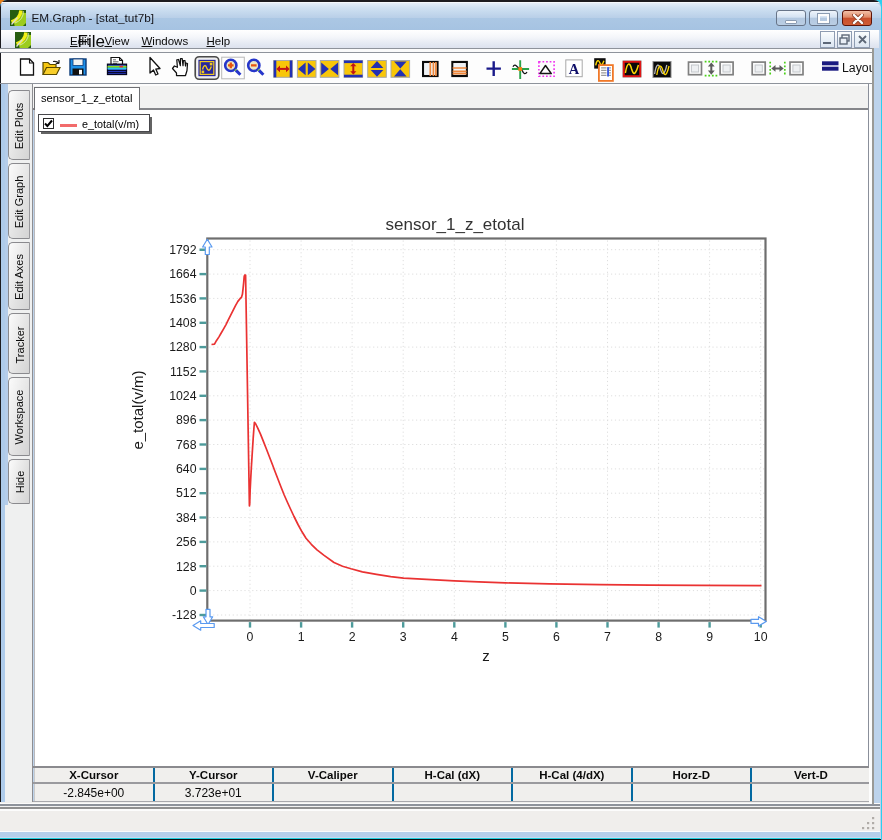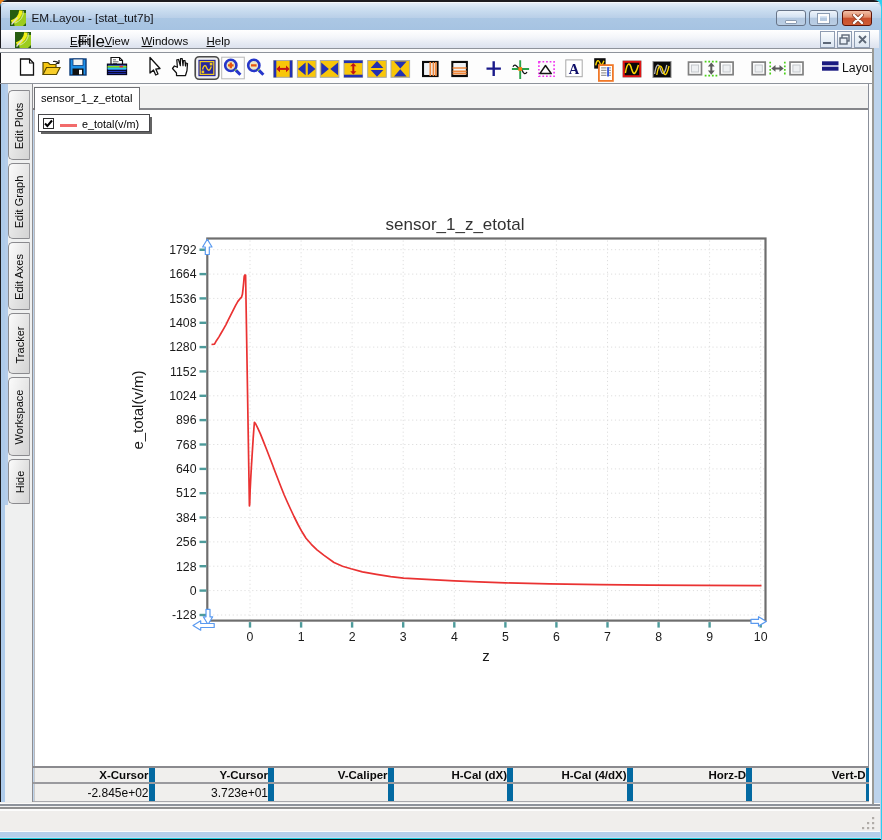--- a/index.html
+++ b/index.html
@@ -5,21 +5,21 @@
   * { margin:0; padding:0; box-sizing:border-box; }
   html,body { width:882px; height:840px; overflow:hidden; }
   body { font-family:"Liberation Sans", sans-serif; background:#2ad0f0; }
   #win { position:absolute; left:0; top:0; width:882px; height:840px; }
   .abs { position:absolute; }
   .dtab { position:absolute; left:8px; width:21.5px; background:linear-gradient(105deg,#fbfbfb,#e2e2e2 60%,#d4d4d4);
           border:1.3px solid #8a8a8e; border-radius:5px 0 0 5px; border-right:1px solid #9a9a9e; }
   .dtab span { position:absolute; display:block; transform:rotate(-90deg); font-size:11px; color:#0a0a0a;
                text-align:center; line-height:20px; white-space:nowrap; }
   .srow { position:absolute; display:flex; left:34px; width:837.6px; }
-  .scell { flex:1 1 0; border-right:6px solid #0369a1; text-align:right; overflow:hidden; }
+  .scell { flex:1 1 0; border-right:2px solid #0369a1; text-align:center; overflow:hidden; }
 </style>
 </head>
 <body>
 <div id="win">
 
   <div class="abs" style="left:0;top:0;width:882px;height:840px;background:#2ad0f0;"></div>
   <div class="abs" style="left:0;top:0;width:4px;height:4px;background:#e8821a;"></div>
 
   <div class="abs" style="left:0;top:0;width:880.5px;height:840px;background:#bdd3eb;border-radius:7px 7px 0 0;overflow:hidden;">
       <div class="abs" style="left:0;top:0;width:880.5px;height:1.8px;background:#1c1c20;"></div>
@@ -35,21 +35,21 @@
               <stop offset="1" stop-color="#1d4d12"></stop>
           </linearGradient>
         </defs>
         <rect x="0" y="0" width="16" height="16" fill="#265c10"></rect>
         <path d="M16,3 A14.5,14.5 0 0 1 4.5,15.5" stroke="#9ccc1e" stroke-width="8" fill="none"></path>
         <path d="M11,0.5 A13.5,13.5 0 0 1 1.5,12" stroke="#f2ef16" stroke-width="3.6" fill="none"></path>
         <path d="M7.5,7.5 L1.5,14.5" stroke="#dadad2" stroke-width="1.3" fill="none"></path>
         <path d="M13.5,1 A12,12 0 0 1 5,13" stroke="#ffffff" stroke-width="0.7" fill="none" opacity="0.8"></path>
       </svg>
     </div>
-    <div class="abs" style="left:31.5px;top:11px;font-size:11.8px;color:#15151a;">EM.Layou - [stat_tut7b]</div>
+    <div class="abs" style="left:31.5px;top:11px;font-size:11.8px;color:#15151a;">EM.Graph - [stat_tut7b]</div>
 
     <div class="abs" style="left:776px;top:10px;width:30px;height:16px;border:1px solid #677488;border-radius:3px;background:linear-gradient(#eef4fb 0%,#d4e2f2 45%,#b3c8e0 50%,#bacee4 100%);">
       <div class="abs" style="left:8px;top:8.5px;width:12px;height:4px;background:#fdfdfd;border:1px solid #8b9cb2;border-radius:1px;"></div>
     </div>
     <div class="abs" style="left:808.5px;top:10px;width:29px;height:16px;border:1px solid #677488;border-radius:3px;background:linear-gradient(#eef4fb 0%,#d4e2f2 45%,#b3c8e0 50%,#bacee4 100%);">
       <div class="abs" style="left:8.5px;top:3px;width:11px;height:9px;border:2.4px solid #fdfdfd;outline:1px solid #8b9cb2;background:transparent;"></div>
     </div>
     <div class="abs" style="left:841.5px;top:10px;width:30px;height:16px;border:1px solid #5c1408;border-radius:3px;background:linear-gradient(#f3c0a8 0%,#e08a68 45%,#c94f2c 50%,#cf5c34 100%);">
       <svg class="abs" style="left:9px;top:3px;" width="12" height="10" viewBox="0 0 12 10">
         <path d="M2,1 L10,9 M10,1 L2,9" stroke="#90442c" stroke-width="4.2" stroke-linecap="round"></path>
@@ -411,21 +411,21 @@
         <div class="scell" style="border-left:1px solid #cacaca;">X-Cursor</div>
           <div class="scell">Y-Cursor</div>
           <div class="scell">V-Caliper</div>
           <div class="scell">H-Cal (dX)</div>
           <div class="scell">H-Cal (4/dX)</div>
           <div class="scell">Horz-D</div>
           <div class="scell">Vert-D</div>
       </div>
       <div class="abs" style="left:33px;top:782px;width:838.6px;height:1.5px;background:#9a9a9e;"></div>
       <div class="srow" style="top:783.5px;height:17px;background:#f0efed;font-size:12px;color:#0a0a0a;line-height:19px;">
-        <div class="scell" style="border-left:1px solid #cacaca;">-2.845e+02</div>
+        <div class="scell" style="border-left:1px solid #cacaca;">-2.845e+00</div>
           <div class="scell">3.723e+01</div>
           <div class="scell"></div>
           <div class="scell"></div>
           <div class="scell"></div>
           <div class="scell"></div>
           <div class="scell"></div>
       </div>
       <div class="abs" style="left:33px;top:800.5px;width:838.6px;height:1.4px;background:#a8a8ac;"></div>
     </div>
 

